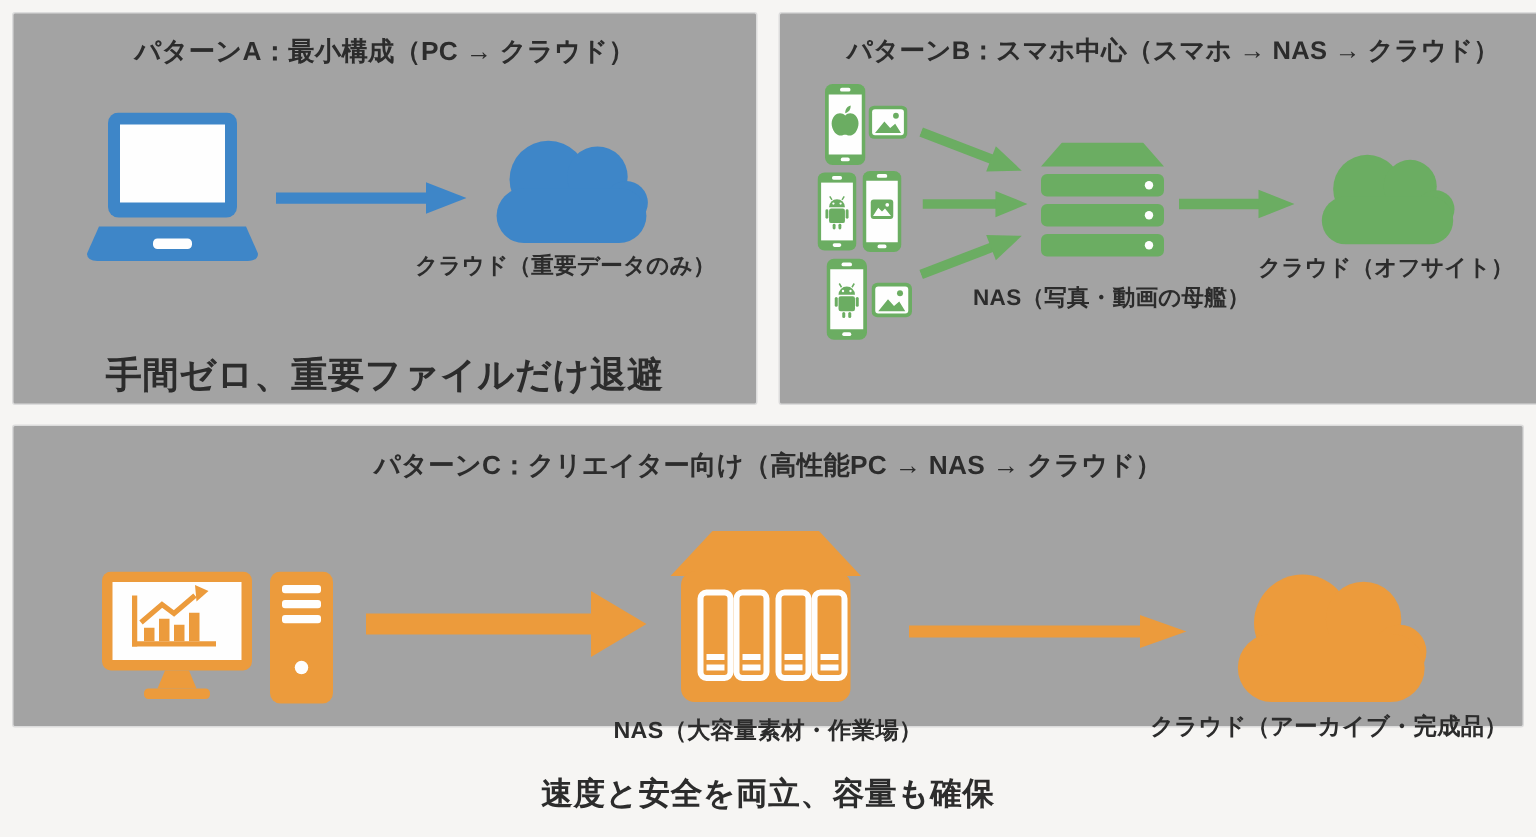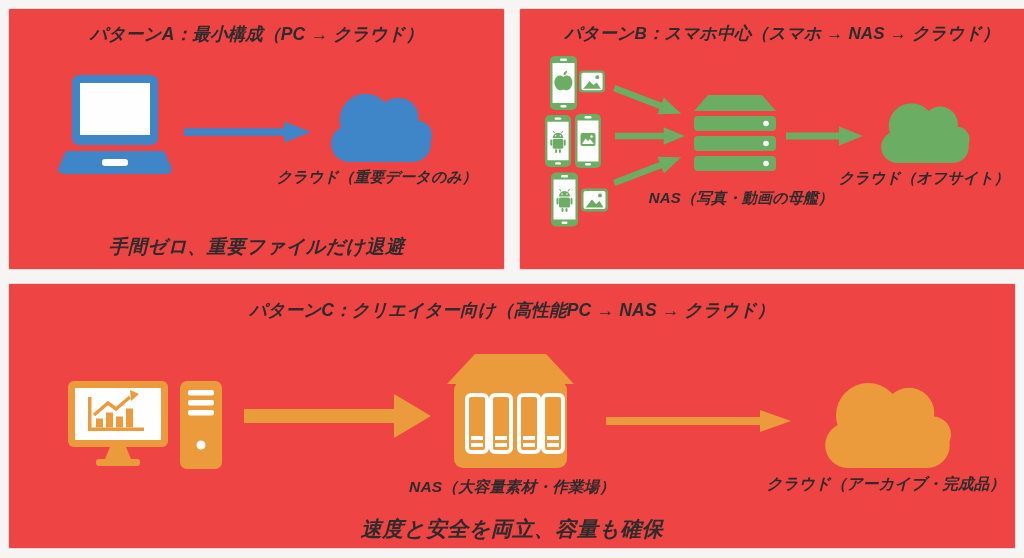--- a/index.html
+++ b/index.html
@@ -4,31 +4,30 @@
 <style>
   html,body{margin:0;padding:0;}
   body{
     width:1024px;height:558px;position:relative;overflow:hidden;
     background:#f6f5f3;
     font-family:"Liberation Sans","DejaVu Sans",sans-serif;
     color:#2c2c2c;
   }
   .abs{position:absolute;}
   .panel{
-    position:absolute;background:#ef4444;border:1px solid #dcdcdc;border-radius:2px;
+    position:absolute;background:#a3a3a3;border:1px solid #dcdcdc;border-radius:2px;
     box-sizing:border-box;
-    font-style:italic;
   }
   .title{
     position:absolute;left:0;right:0;top:13px;text-align:center;
     font-size:17.5px;font-weight:700;letter-spacing:0.2px;
   }
   .caption{
     position:absolute;left:0;right:0;text-align:center;
-    font-size:19px;font-weight:700;letter-spacing:0.5px;
+    font-size:24px;font-weight:700;letter-spacing:0.5px;
   }
   .label{
     position:absolute;width:300px;text-align:center;
     font-size:15px;font-weight:700;letter-spacing:0.2px;
   }
   .icon svg{display:block;width:100%;height:100%;}
   .rot{transform-origin:left center;}
 </style>
 </head>
 <body>
@@ -209,21 +208,21 @@
           <circle cx="78" cy="30" r="21"></circle>
           <circle cx="98" cy="48" r="15"></circle>
           <rect x="8" y="38" width="104" height="38" rx="19"></rect>
         </g>
       </svg>
     </div>
     <div class="label" style="left:254px;top:160px;">クラウド（オフサイト）</div>
 
   </section>
 
-  <section class="panel" style="left:8px;top:283px;width:1008px;height:266px;">
+  <section class="panel" style="left:8px;top:283px;width:1008px;height:202px;">
     <h2 class="title" style="margin:0;top:14px;">パターンC：クリエイター向け（高性能PC → NAS → クラウド）</h2>
 
     <div class="abs icon" style="left:59px;top:97px;width:154px;height:90px;">
       <svg viewBox="0 0 154 90" xmlns="http://www.w3.org/2000/svg">
         <g fill="#EC9B3C">
           <rect x="0" y="0" width="100" height="66" rx="6"></rect>
           <path d="M42,66 L58,66 L63,78 L37,78 Z"></path>
           <rect x="28" y="78" width="44" height="7" rx="3"></rect>
           <rect x="112" y="0" width="42" height="88" rx="7"></rect>
         </g>

